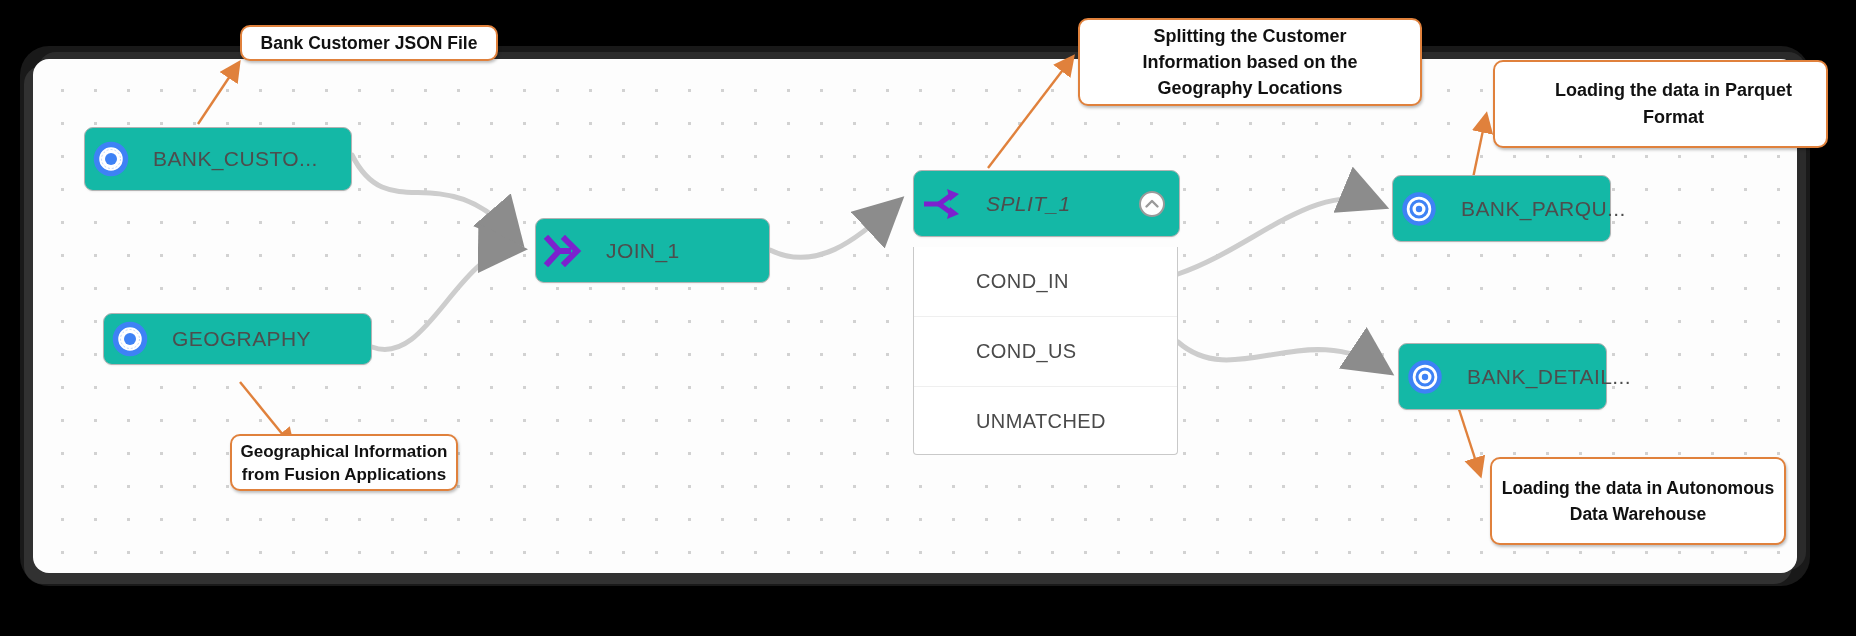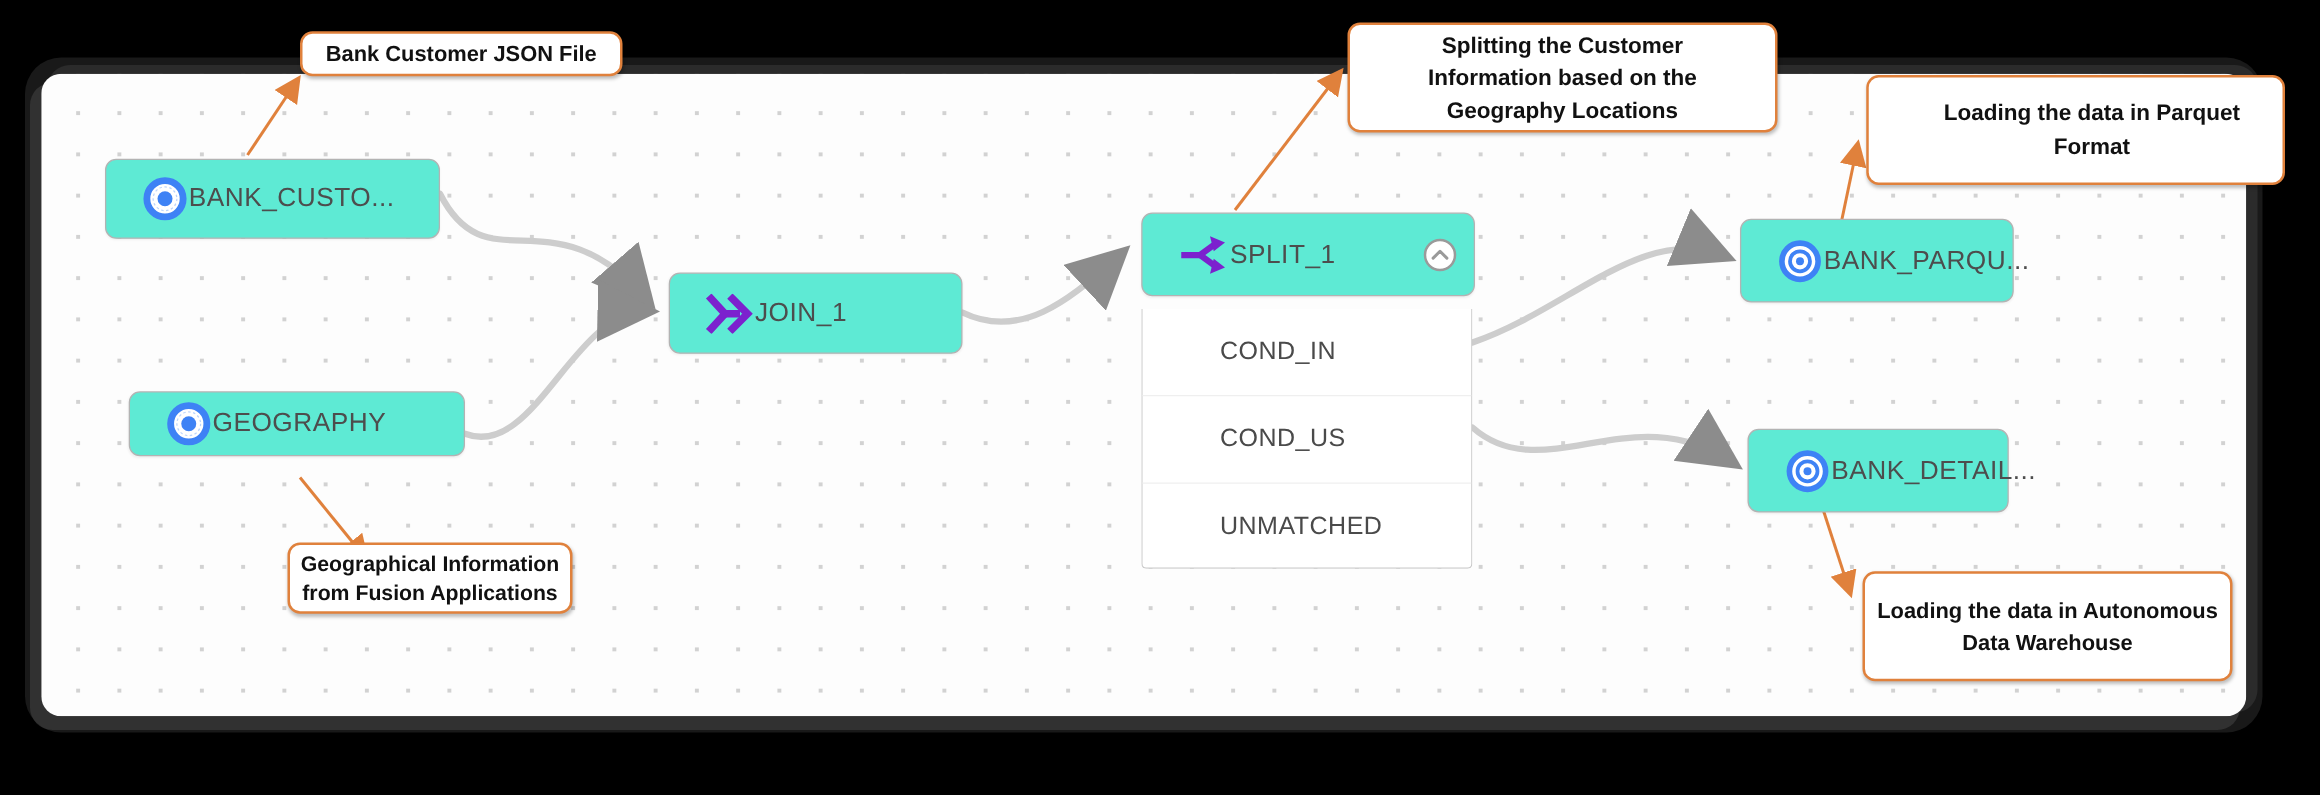--- a/index.html
+++ b/index.html
@@ -5,22 +5,22 @@
   html,body{margin:0;padding:0;background:#000;}
   .stage{position:relative;width:1856px;height:636px;background:#000;overflow:hidden;
          font-family:"Liberation Sans", sans-serif;}
   .canvas{position:absolute;left:33px;top:59px;width:1764px;height:514px;
           background:#fdfdfd;border-radius:16px;
           background-image:radial-gradient(circle,#d2d2d2 1.7px,rgba(0,0,0,0) 1.9px);
           background-size:33px 33px;background-position:13px 15px;
           box-shadow:-7px 9px 0 2px rgba(110,110,110,.28), 7px -5px 0 2px rgba(110,110,110,.22),
                      0 0 0 13px rgba(45,45,45,.55);}
   svg.wires{position:absolute;left:0;top:0;pointer-events:none;}
-  .node{position:absolute;display:flex;align-items:center;gap:0;padding-left:28px;
-        background:#5eead4;border:1.4px solid #b3b3b3;border-radius:9px;box-sizing:border-box;
+  .node{position:absolute;display:flex;align-items:center;gap:23px;padding-left:7px;
+        background:#14b8a6;border:1.4px solid #b3b3b3;border-radius:9px;box-sizing:border-box;
         box-shadow:0 1px 2px rgba(0,0,0,.06);}
   .node .label{font-size:21px;color:#4d4d4d;letter-spacing:.4px;white-space:nowrap;}
   .icon{display:inline-flex;flex:0 0 auto;}
   .collapse-btn{position:absolute;right:13px;top:50%;transform:translateY(-50%);
         width:28px;height:28px;border:none;background:transparent;padding:0;cursor:pointer;display:flex;}
   .split-panel{position:absolute;background:#fff;border:1px solid #c9c9c9;border-top:none;
         box-sizing:border-box;border-radius:0 0 4px 4px;}
   .split-row{height:69px;display:flex;align-items:center;padding-left:62px;
         font-size:20px;color:#4a4a4a;letter-spacing:.4px;}
   .split-row + .split-row{border-top:1px solid #efefef;}
@@ -84,21 +84,21 @@
     <span class="icon">
       <svg width="40" height="32" viewBox="0 0 40 32">
         <path d="M5 4 L16 16 L5 28" fill="none" stroke="#7c21ce" stroke-width="6" stroke-linecap="square"></path>
         <path d="M12 16 H28" fill="none" stroke="#7c21ce" stroke-width="6"></path>
         <path d="M22 4 L34 16 L22 28" fill="none" stroke="#7c21ce" stroke-width="6" stroke-linecap="square"></path>
       </svg>
     </span>
     <span class="label">JOIN_1</span>
   </div>
 
-  <div class="node" style="left:913px;top:170px;width:267px;height:67px;">
+  <div class="node" style="left:913px;top:170px;width:267px;height:67px;font-style:italic;">
     <span class="icon">
       <svg width="42" height="34" viewBox="0 0 42 34">
         <path d="M3 17 H18" fill="none" stroke="#7c21ce" stroke-width="5"></path>
         <path d="M18 17 L29 9" fill="none" stroke="#7c21ce" stroke-width="5"></path>
         <path d="M18 17 L29 25" fill="none" stroke="#7c21ce" stroke-width="5"></path>
         <path d="M26 2 L38 7 L29 14 z" fill="#7c21ce"></path>
         <path d="M29 20 L38 27 L26 32 z" fill="#7c21ce"></path>
       </svg>
     </span>
     <span class="label">SPLIT_1</span>

